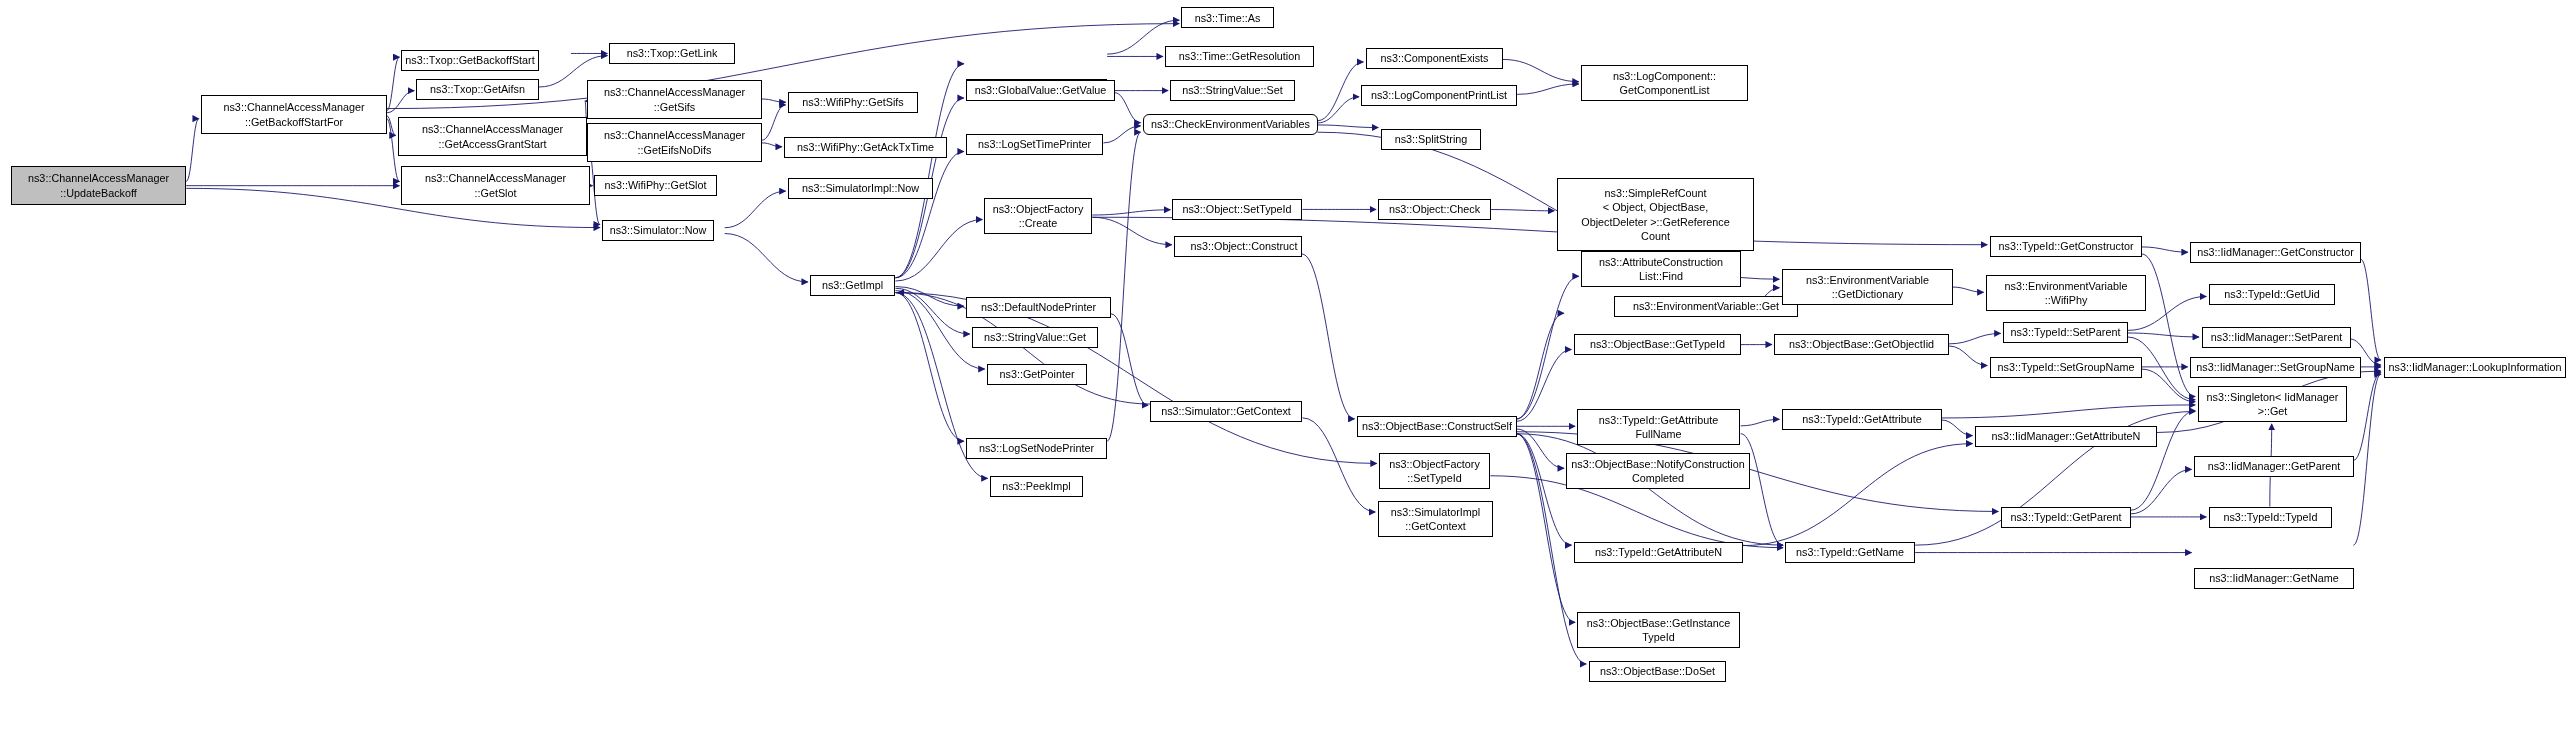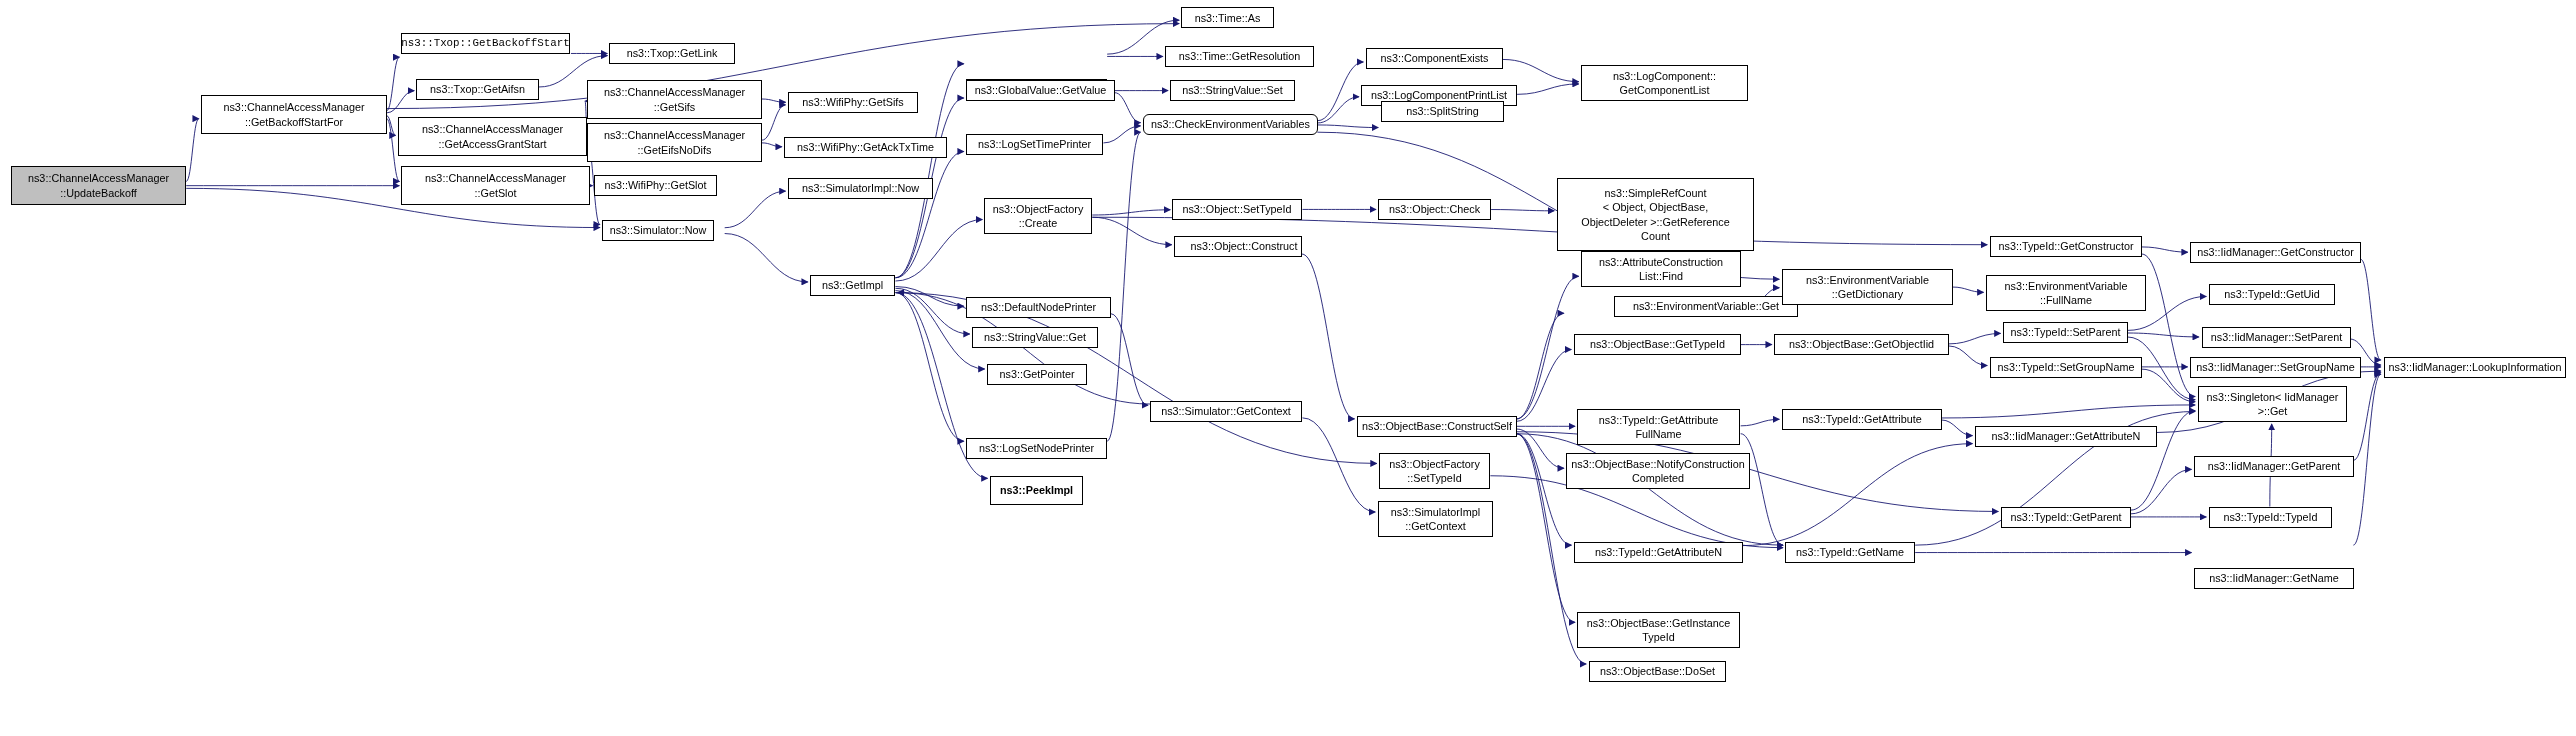--- a/index.html
+++ b/index.html
@@ -152,21 +152,21 @@
       <path d="M 3055.5 682 C 3055.5 626.5, 3058 626.5, 3058 571" class="edge" marker-end="url(#arrow)"></path>
     </svg>
 <div class="node hl" style="left: 11px; top: 166px; width: 175px; height: 39px;">
       <div class="node-line">ns3::ChannelAccessManager</div>
       <div class="node-line">::UpdateBackoff</div>
     </div>
     <div class="node" style="left: 201px; top: 95px; width: 186px; height: 39px;">
       <div class="node-line">ns3::ChannelAccessManager</div>
       <div class="node-line">::GetBackoffStartFor</div>
     </div>
-    <div class="node" style="left: 401px; top: 33px; width: 169px; height: 21px; font-family: Liberation Mono, monospace;">
+    <div class="node" style="left: 401px; top: 50px; width: 138px; height: 21px;">
       <div class="node-line">ns3::Txop::GetBackoffStart</div>
     </div>
     <div class="node" style="left: 609px; top: 43px; width: 126px; height: 21px;">
       <div class="node-line">ns3::Txop::GetLink</div>
     </div>
     <div class="node" style="left: 416px; top: 79px; width: 123px; height: 21px;">
       <div class="node-line">ns3::Txop::GetAifsn</div>
     </div>
     <div class="node" style="left: 398px; top: 117px; width: 189px; height: 39px;">
       <div class="node-line">ns3::ChannelAccessManager</div>
@@ -222,21 +222,21 @@
     </div>
     <div class="node" style="left: 1143px; top: 114px; width: 175px; height: 21px; border-radius: 6px;">
       <div class="node-line">ns3::CheckEnvironmentVariables</div>
     </div>
     <div class="node" style="left: 1366px; top: 48px; width: 137px; height: 21px;">
       <div class="node-line">ns3::ComponentExists</div>
     </div>
     <div class="node" style="left: 1361px; top: 85px; width: 156px; height: 21px;">
       <div class="node-line">ns3::LogComponentPrintList</div>
     </div>
-    <div class="node" style="left: 1381px; top: 101px; width: 123px; height: 21px;">
+    <div class="node" style="left: 1381px; top: 129px; width: 100px; height: 21px;">
       <div class="node-line">ns3::SplitString</div>
     </div>
     <div class="node" style="left: 1581px; top: 65px; width: 167px; height: 36px;">
       <div class="node-line">ns3::LogComponent::</div>
       <div class="node-line">GetComponentList</div>
     </div>
     <div class="node" style="left: 984px; top: 198px; width: 108px; height: 36px;">
       <div class="node-line">ns3::ObjectFactory</div>
       <div class="node-line">::Create</div>
     </div>
@@ -263,21 +263,21 @@
     </div>
     <div class="node" style="left: 987px; top: 364px; width: 100px; height: 21px;">
       <div class="node-line">ns3::GetPointer</div>
     </div>
     <div class="node" style="left: 1150px; top: 401px; width: 152px; height: 21px;">
       <div class="node-line">ns3::Simulator::GetContext</div>
     </div>
     <div class="node" style="left: 966px; top: 438px; width: 141px; height: 21px;">
       <div class="node-line">ns3::LogSetNodePrinter</div>
     </div>
-    <div class="node" style="left: 990px; top: 476px; width: 93px; height: 29px; font-weight: bold;">
+    <div class="node" style="left: 990px; top: 476px; width: 93px; height: 21px;">
       <div class="node-line">ns3::PeekImpl</div>
     </div>
     <div class="node" style="left: 1357px; top: 416px; width: 160px; height: 21px;">
       <div class="node-line">ns3::ObjectBase::ConstructSelf</div>
     </div>
     <div class="node" style="left: 1379px; top: 453px; width: 111px; height: 36px;">
       <div class="node-line">ns3::ObjectFactory</div>
       <div class="node-line">::SetTypeId</div>
     </div>
     <div class="node" style="left: 1378px; top: 501px; width: 115px; height: 36px;">
@@ -296,21 +296,21 @@
     </div>
     <div class="node" style="left: 1774px; top: 334px; width: 175px; height: 21px;">
       <div class="node-line">ns3::ObjectBase::GetObjectIid</div>
     </div>
     <div class="node" style="left: 1782px; top: 269px; width: 171px; height: 36px;">
       <div class="node-line">ns3::EnvironmentVariable</div>
       <div class="node-line">::GetDictionary</div>
     </div>
     <div class="node" style="left: 1986px; top: 275px; width: 160px; height: 36px;">
       <div class="node-line">ns3::EnvironmentVariable</div>
-      <div class="node-line">::FullName</div>
+      <div class="node-line">::WifiPhy</div>
     </div>
     <div class="node" style="left: 1577px; top: 409px; width: 163px; height: 36px;">
       <div class="node-line">ns3::TypeId::GetAttribute</div>
       <div class="node-line">FullName</div>
     </div>
     <div class="node" style="left: 1782px; top: 409px; width: 160px; height: 21px;">
       <div class="node-line">ns3::TypeId::GetAttribute</div>
     </div>
     <div class="node" style="left: 1566px; top: 453px; width: 184px; height: 36px;">
       <div class="node-line">ns3::ObjectBase::NotifyConstruction</div>

